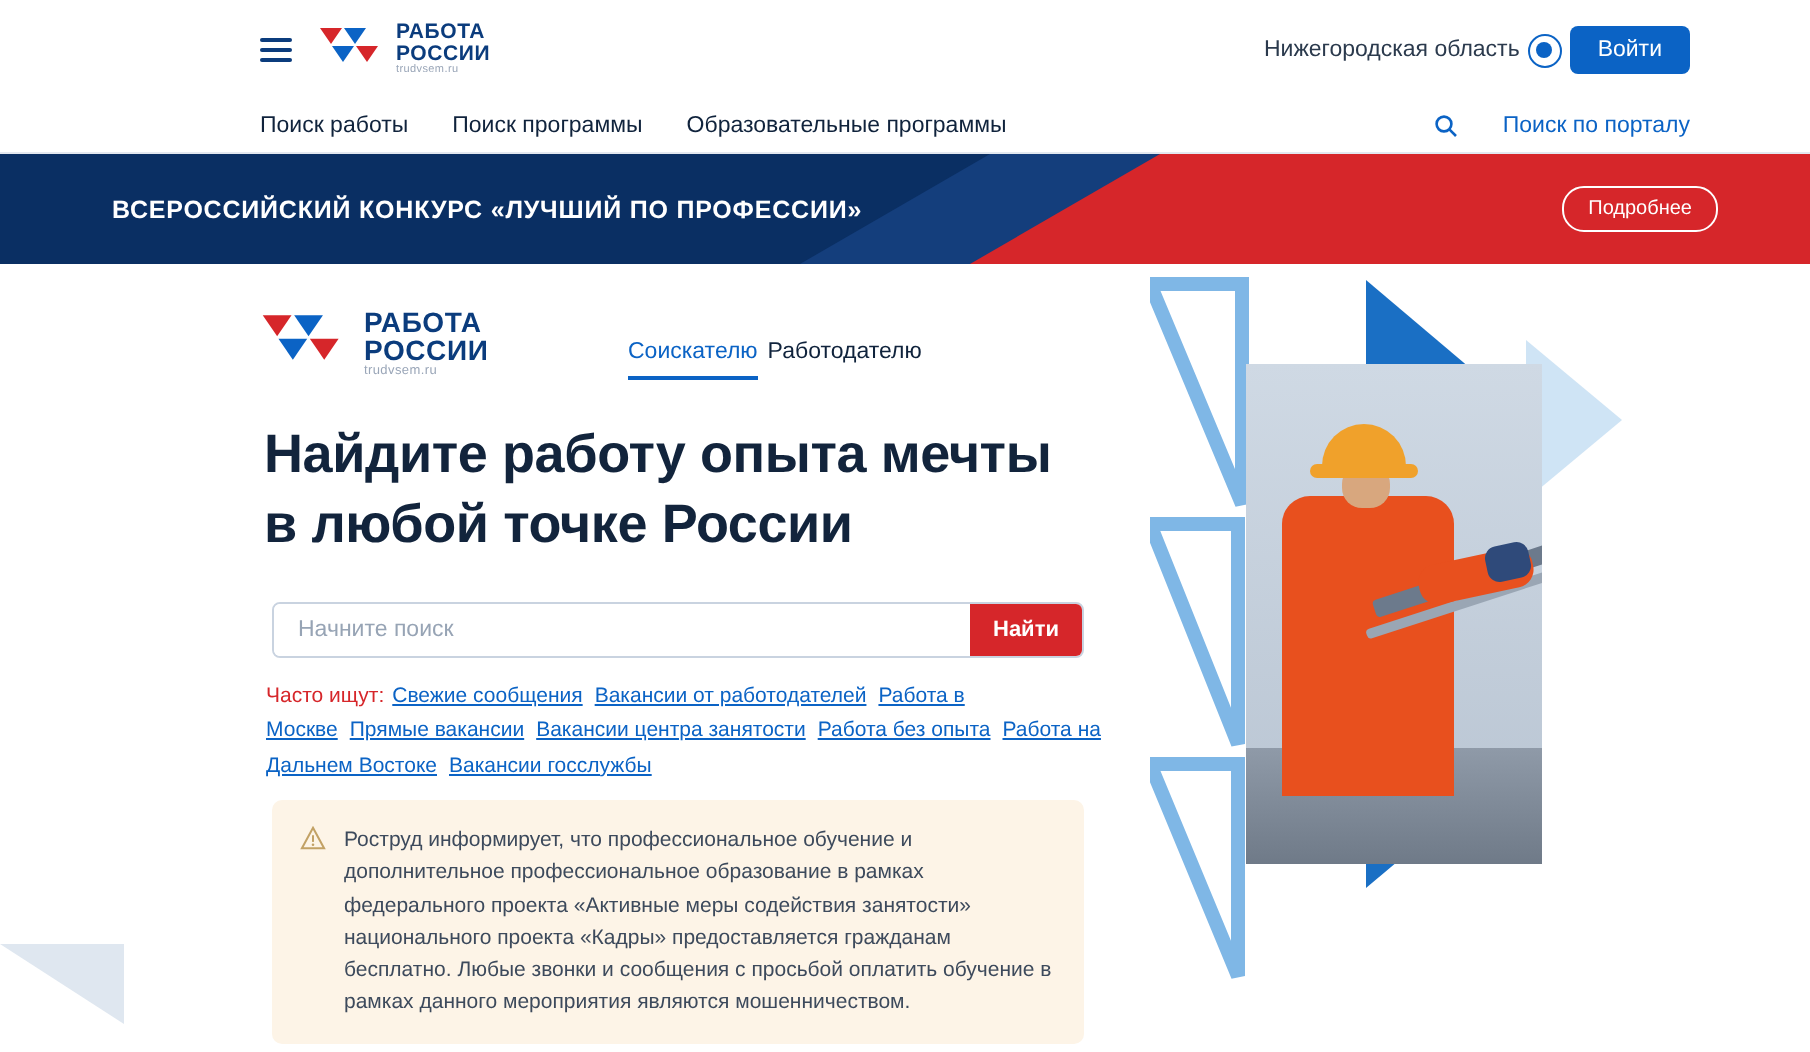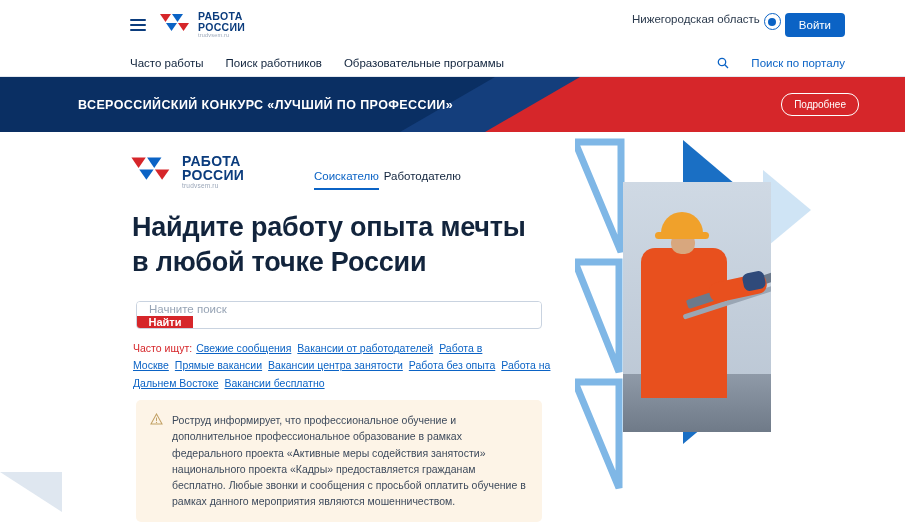--- a/index.html
+++ b/index.html
@@ -26,21 +26,21 @@
   .burger span { display:block; height: 2px; background: #0b3c7d; border-radius: 1px; }
 
   .logo { display: flex; align-items: center; gap: 8px; }
   .logo-mark { width: 30px; height: 26px; position: relative; }
   .logo-text { line-height: 1.0; }
   .logo-text .l1 { font-size: 10.5px; font-weight: bold; color: #0b3c7d; letter-spacing: .3px; }
   .logo-text .l2 { font-size: 10.5px; font-weight: bold; color: #0b3c7d; letter-spacing: .3px; }
   .logo-text .l3 { font-size: 5.5px; color: #9aa6b8; letter-spacing: .2px; margin-top: 1px;}
 
   .top-right {
-    margin-left: auto; display: flex; align-items: flex-start; gap: 4px;
+    margin-left: auto; display: flex; align-items: center; gap: 4px;
   }
   .region { font-size: 11.5px; color: #2b3a4d; }
   .region-icon {
     width: 17px; height: 17px; border-radius: 50%;
     border: 1.4px solid #0b63c5; display:flex; align-items:center; justify-content:center;
   }
   .region-icon i { display:block; width:8px; height:8px; border-radius:50%; background:#0b63c5; }
   .btn-login {
     background: #0b63c5; color: #fff; font-size: 11.5px;
     padding: 6px 14px; border-radius: 4px; border: none; cursor: pointer;
@@ -66,21 +66,21 @@
     background: #d6262a;
     clip-path: polygon(95px 0, 100% 0, 100% 100%, 0 100%);
   }
   .banner .diag2 {
     position: absolute; top: 0; right: 305px; height: 100%; width: 200px;
     background: #143e7c;
     clip-path: polygon(95px 0, 100% 0, 100% 100%, 0 100%);
   }
   .banner-text {
     position: relative; z-index: 3;
-    margin-left: 78px; color: #fff; font-size: 12.5px; font-weight: bold; letter-spacing: .4px;
+    margin-left: 56px; color: #fff; font-size: 12.5px; font-weight: bold; letter-spacing: .4px;
   }
   .banner-btn {
     position: relative; z-index: 3; margin-left: auto; margin-right: 46px;
     background: transparent; border: 1px solid #fff; color: #fff;
     font-size: 10px; padding: 5px 12px; border-radius: 11px; cursor: pointer;
   }
 
   
   .main { position: relative; height: 394px; }
 
@@ -95,21 +95,21 @@
 
   .headline {
     position: absolute; left: 132px; top: 78px;
     font-size: 27px; line-height: 1.28; font-weight: bold; color: #12243c;
     letter-spacing: -.2px;
   }
 
   .searchrow {
     position: absolute; left: 136px; top: 169px;
     width: 406px; height: 28px; display: flex;
-    border: 1px solid #c9d3e0; border-radius: 4px; overflow: hidden; background: #fff; flex-direction: column;
+    border: 1px solid #c9d3e0; border-radius: 4px; overflow: hidden; background: #fff;
   }
   .searchrow input {
     flex: 1; border: none; outline: none; padding: 0 12px; font-size: 11.5px; color: #4a5a70;
     font-family: "Liberation Sans", sans-serif;
   }
   .searchrow input::placeholder { color: #97a4b5; }
   .search-btn {
     background: #d6262a; color: #fff; border: none; width: 56px;
     font-size: 11px; font-weight: bold; cursor: pointer;
   }
@@ -188,22 +188,22 @@
     <div class="top-right">
       <div class="region">Нижегородская область</div>
       <div class="region-icon">
           <i></i>
         </div>
       <button class="btn-login">Войти</button>
     </div>
   </div>
 
   <div class="navrow">
-    <a href="#">Часто работы</a>
-    <a href="#">Поиск работников</a>
+    <a href="#">Поиск работы</a>
+    <a href="#">Поиск программы</a>
     <a href="#">Образовательные программы</a>
     <div class="nav-search">
       <svg width="12" height="12" viewBox="0 0 12 12">
         <circle cx="5" cy="5" r="3.7" fill="none" stroke="#0b63c5" stroke-width="1.3"></circle>
         <line x1="7.8" y1="7.8" x2="11" y2="11" stroke="#0b63c5" stroke-width="1.3"></line>
       </svg>
       <span>Поиск по порталу</span>
     </div>
   </div>
 
@@ -241,21 +241,21 @@
       <span>Найдите работу опыта мечты</span><br>
       <span>в любой точке России</span>
     </h1>
 
     <div class="searchrow">
       <input type="text" placeholder="Начните поиск" style="">
       <button class="search-btn">Найти</button>
     </div>
 
     <div class="often">
-      <span class="lbl">Часто ищут:</span><a href="#">Свежие сообщения</a><a href="#">Вакансии от работодателей</a><a href="#">Работа в Москве</a><a href="#">Прямые вакансии</a><a href="#">Вакансии центра занятости</a><a href="#">Работа без опыта</a><a href="#">Работа на Дальнем Востоке</a><a href="#">Вакансии бесплатно</a>
+      <span class="lbl">Часто ищут:</span><a href="#">Свежие сообщения</a><a href="#">Вакансии от работодателей</a><a href="#">Работа в Москве</a><a href="#">Прямые вакансии</a><a href="#">Вакансии центра занятости</a><a href="#">Работа без опыта</a><a href="#">Работа на Дальнем Востоке</a><a href="#">Вакансии госслужбы</a>
     </div>
 
     <div class="notice" style="position:absolute;">
       <svg class="warn" viewBox="0 0 14 13">
         <polygon points="7,1 13,12 1,12" fill="none" stroke="#c2a165" stroke-width="1.1"></polygon>
         <line x1="7" y1="5" x2="7" y2="8.6" stroke="#c2a165" stroke-width="1.1"></line>
         <circle cx="7" cy="10.2" r="0.7" fill="#c2a165"></circle>
       </svg>
       <span>Роструд информирует, что профессиональное обучение и дополнительное профессиональное образование в рамках федерального проекта «Активные меры содействия занятости» национального проекта «Кадры» предоставляется гражданам бесплатно. Любые звонки и сообщения с просьбой оплатить обучение в рамках данного мероприятия являются мошенничеством.</span>
     </div>

